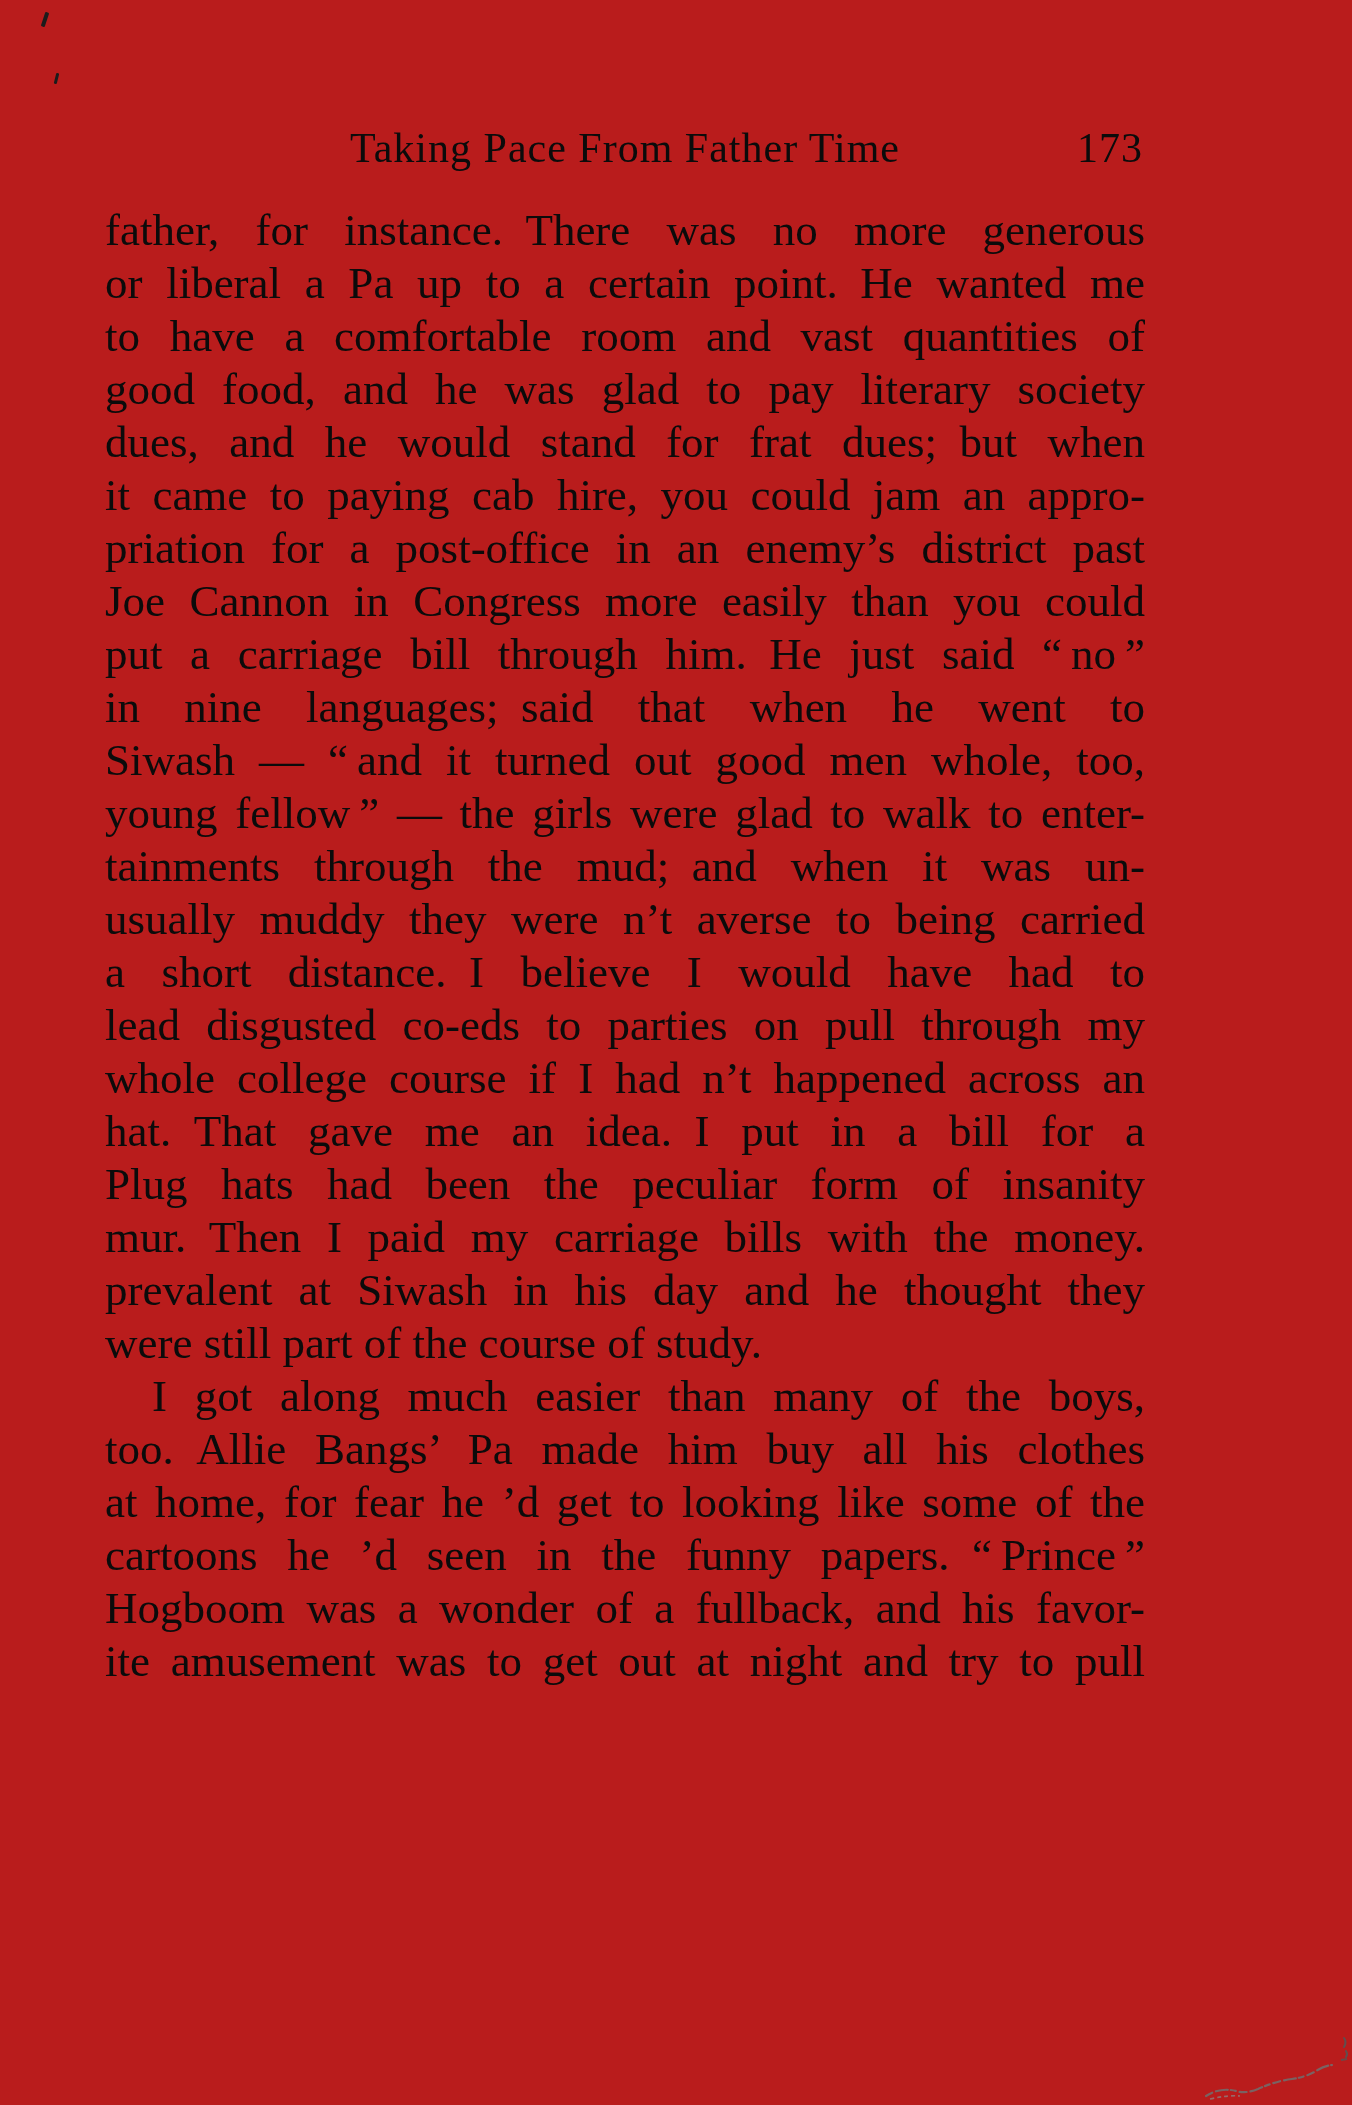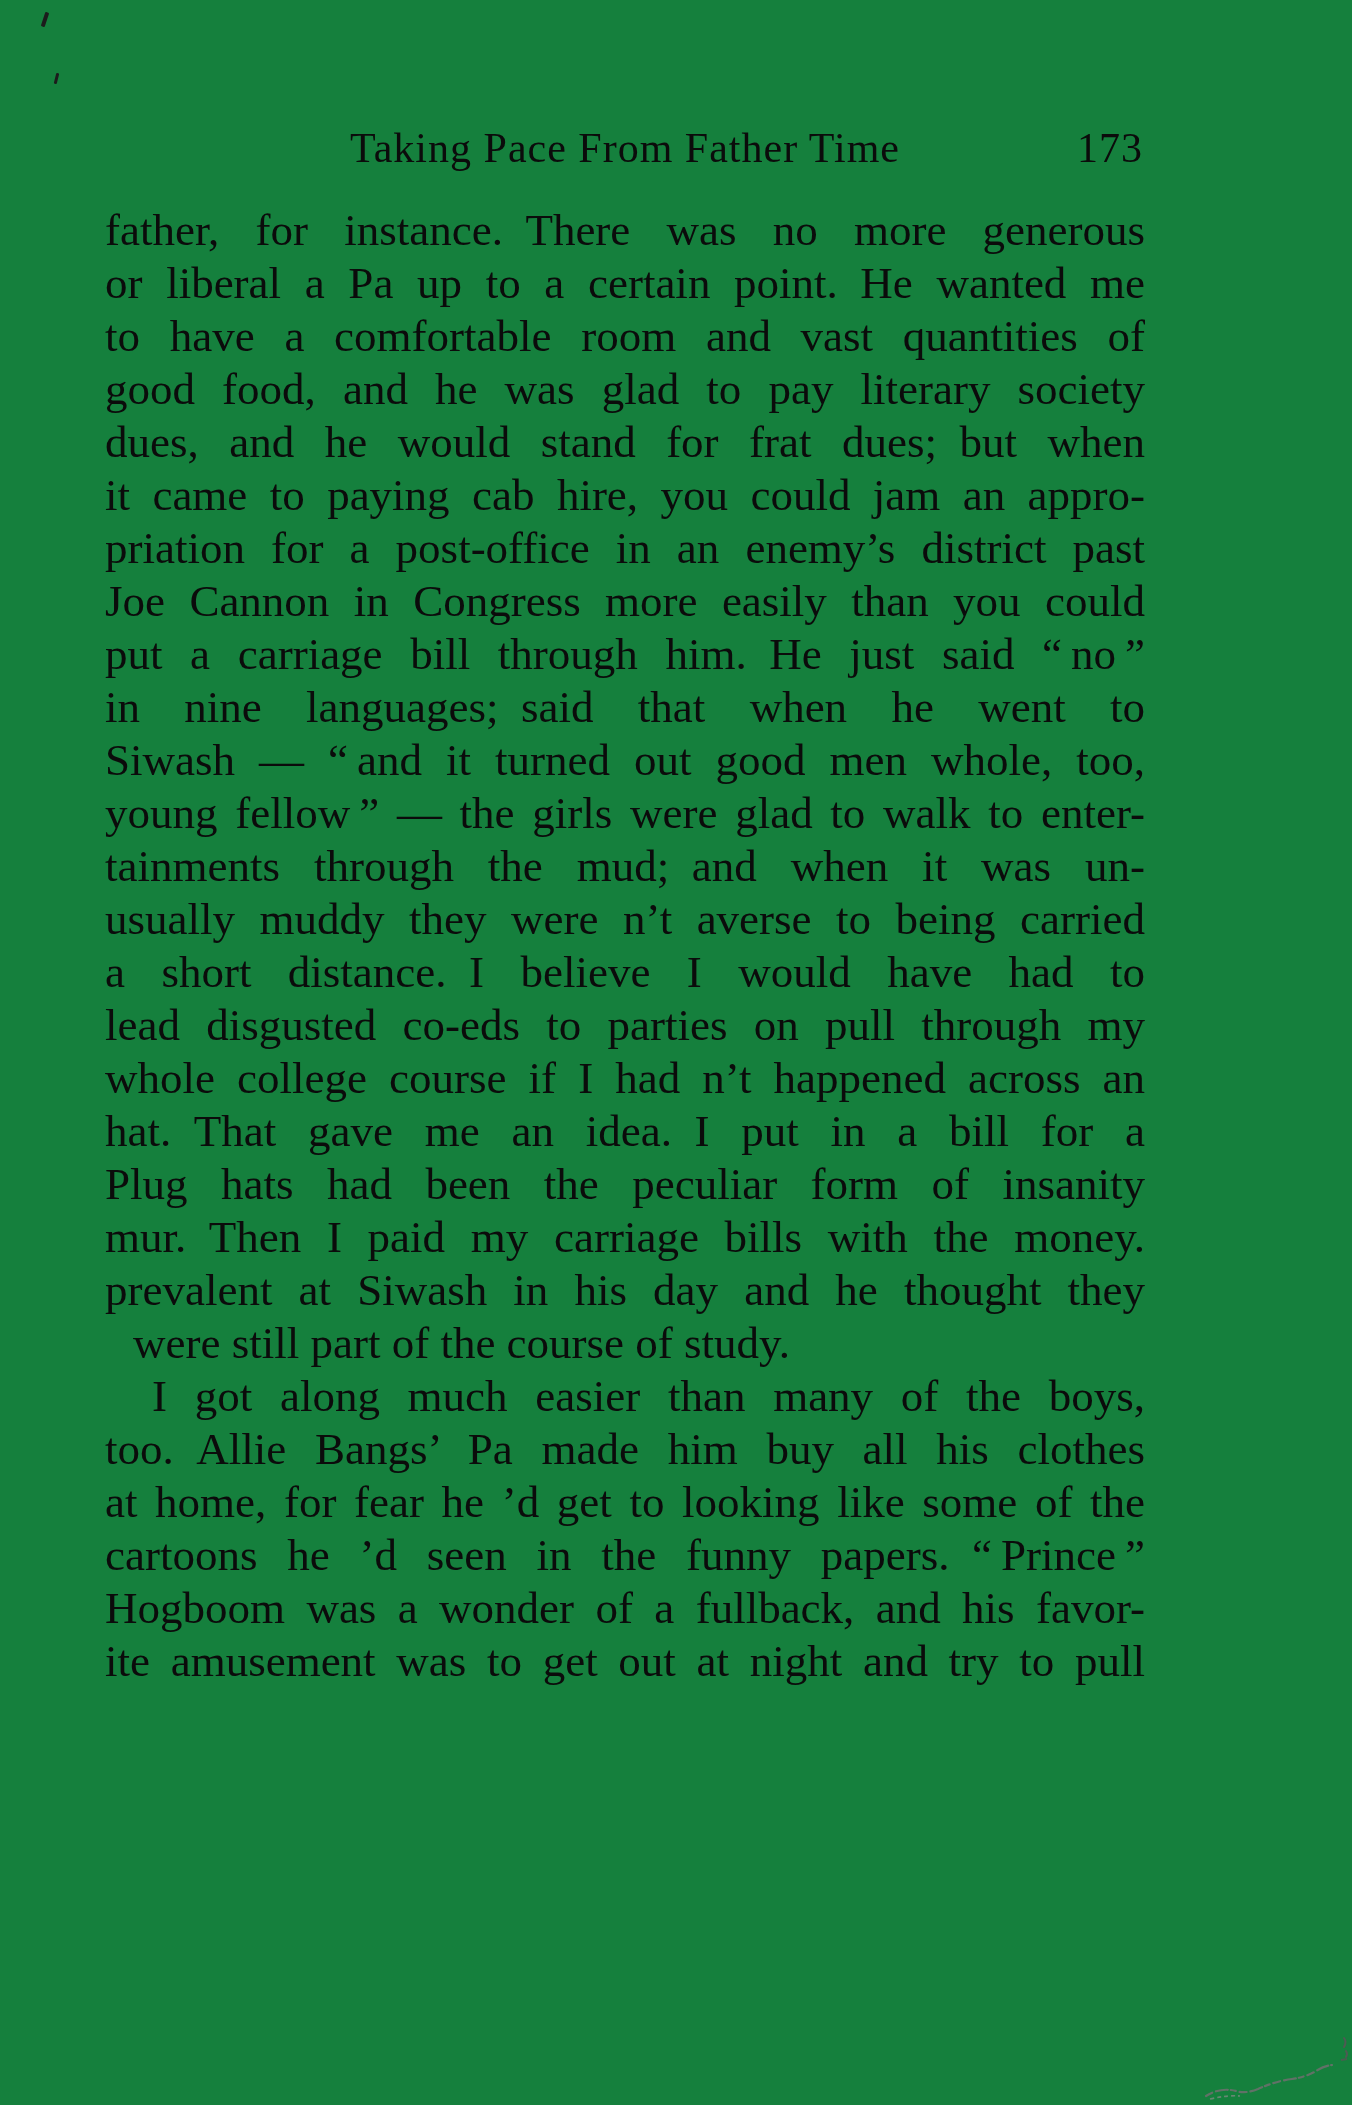--- a/index.html
+++ b/index.html
@@ -1,20 +1,20 @@
 <!DOCTYPE html>
 <html><head>
 <meta charset="utf-8">
 <style>
   html,body{margin:0;padding:0;background:#e8e8e4;}
   .page{
     position:relative;
     width:1352px;height:2105px;
     margin:0 auto;
-    background:#15803d;
+    background:#b91c1c;
     overflow:hidden;
     font-family:"Liberation Serif","DejaVu Serif",serif;
     color:#0b0b0b;
   }
   
   .running-head{
     position:absolute;
     left:105px;top:120px;width:1040px;height:56px;
     font-size:42px;line-height:56px;
   }
@@ -34,21 +34,20 @@
   }
   .line{
     text-align:justify;
     text-align-last:justify;
     height:53px;
     overflow:visible;
     white-space:normal;
   }
   .line.end{
     text-align-last:left;
-    margin-left:28px;
   }
   .line.indent{
     text-indent:47px;
   }
   
   .mark{position:absolute;background:#1c1c1c;}
   .mark1{left:43px;top:12px;width:4px;height:15px;transform:rotate(18deg);border-radius:1px;}
   .mark2{left:55px;top:73px;width:3px;height:11px;transform:rotate(14deg);border-radius:1px;}
   .smudge{position:absolute;left:1198px;top:2018px;}
 </style>

